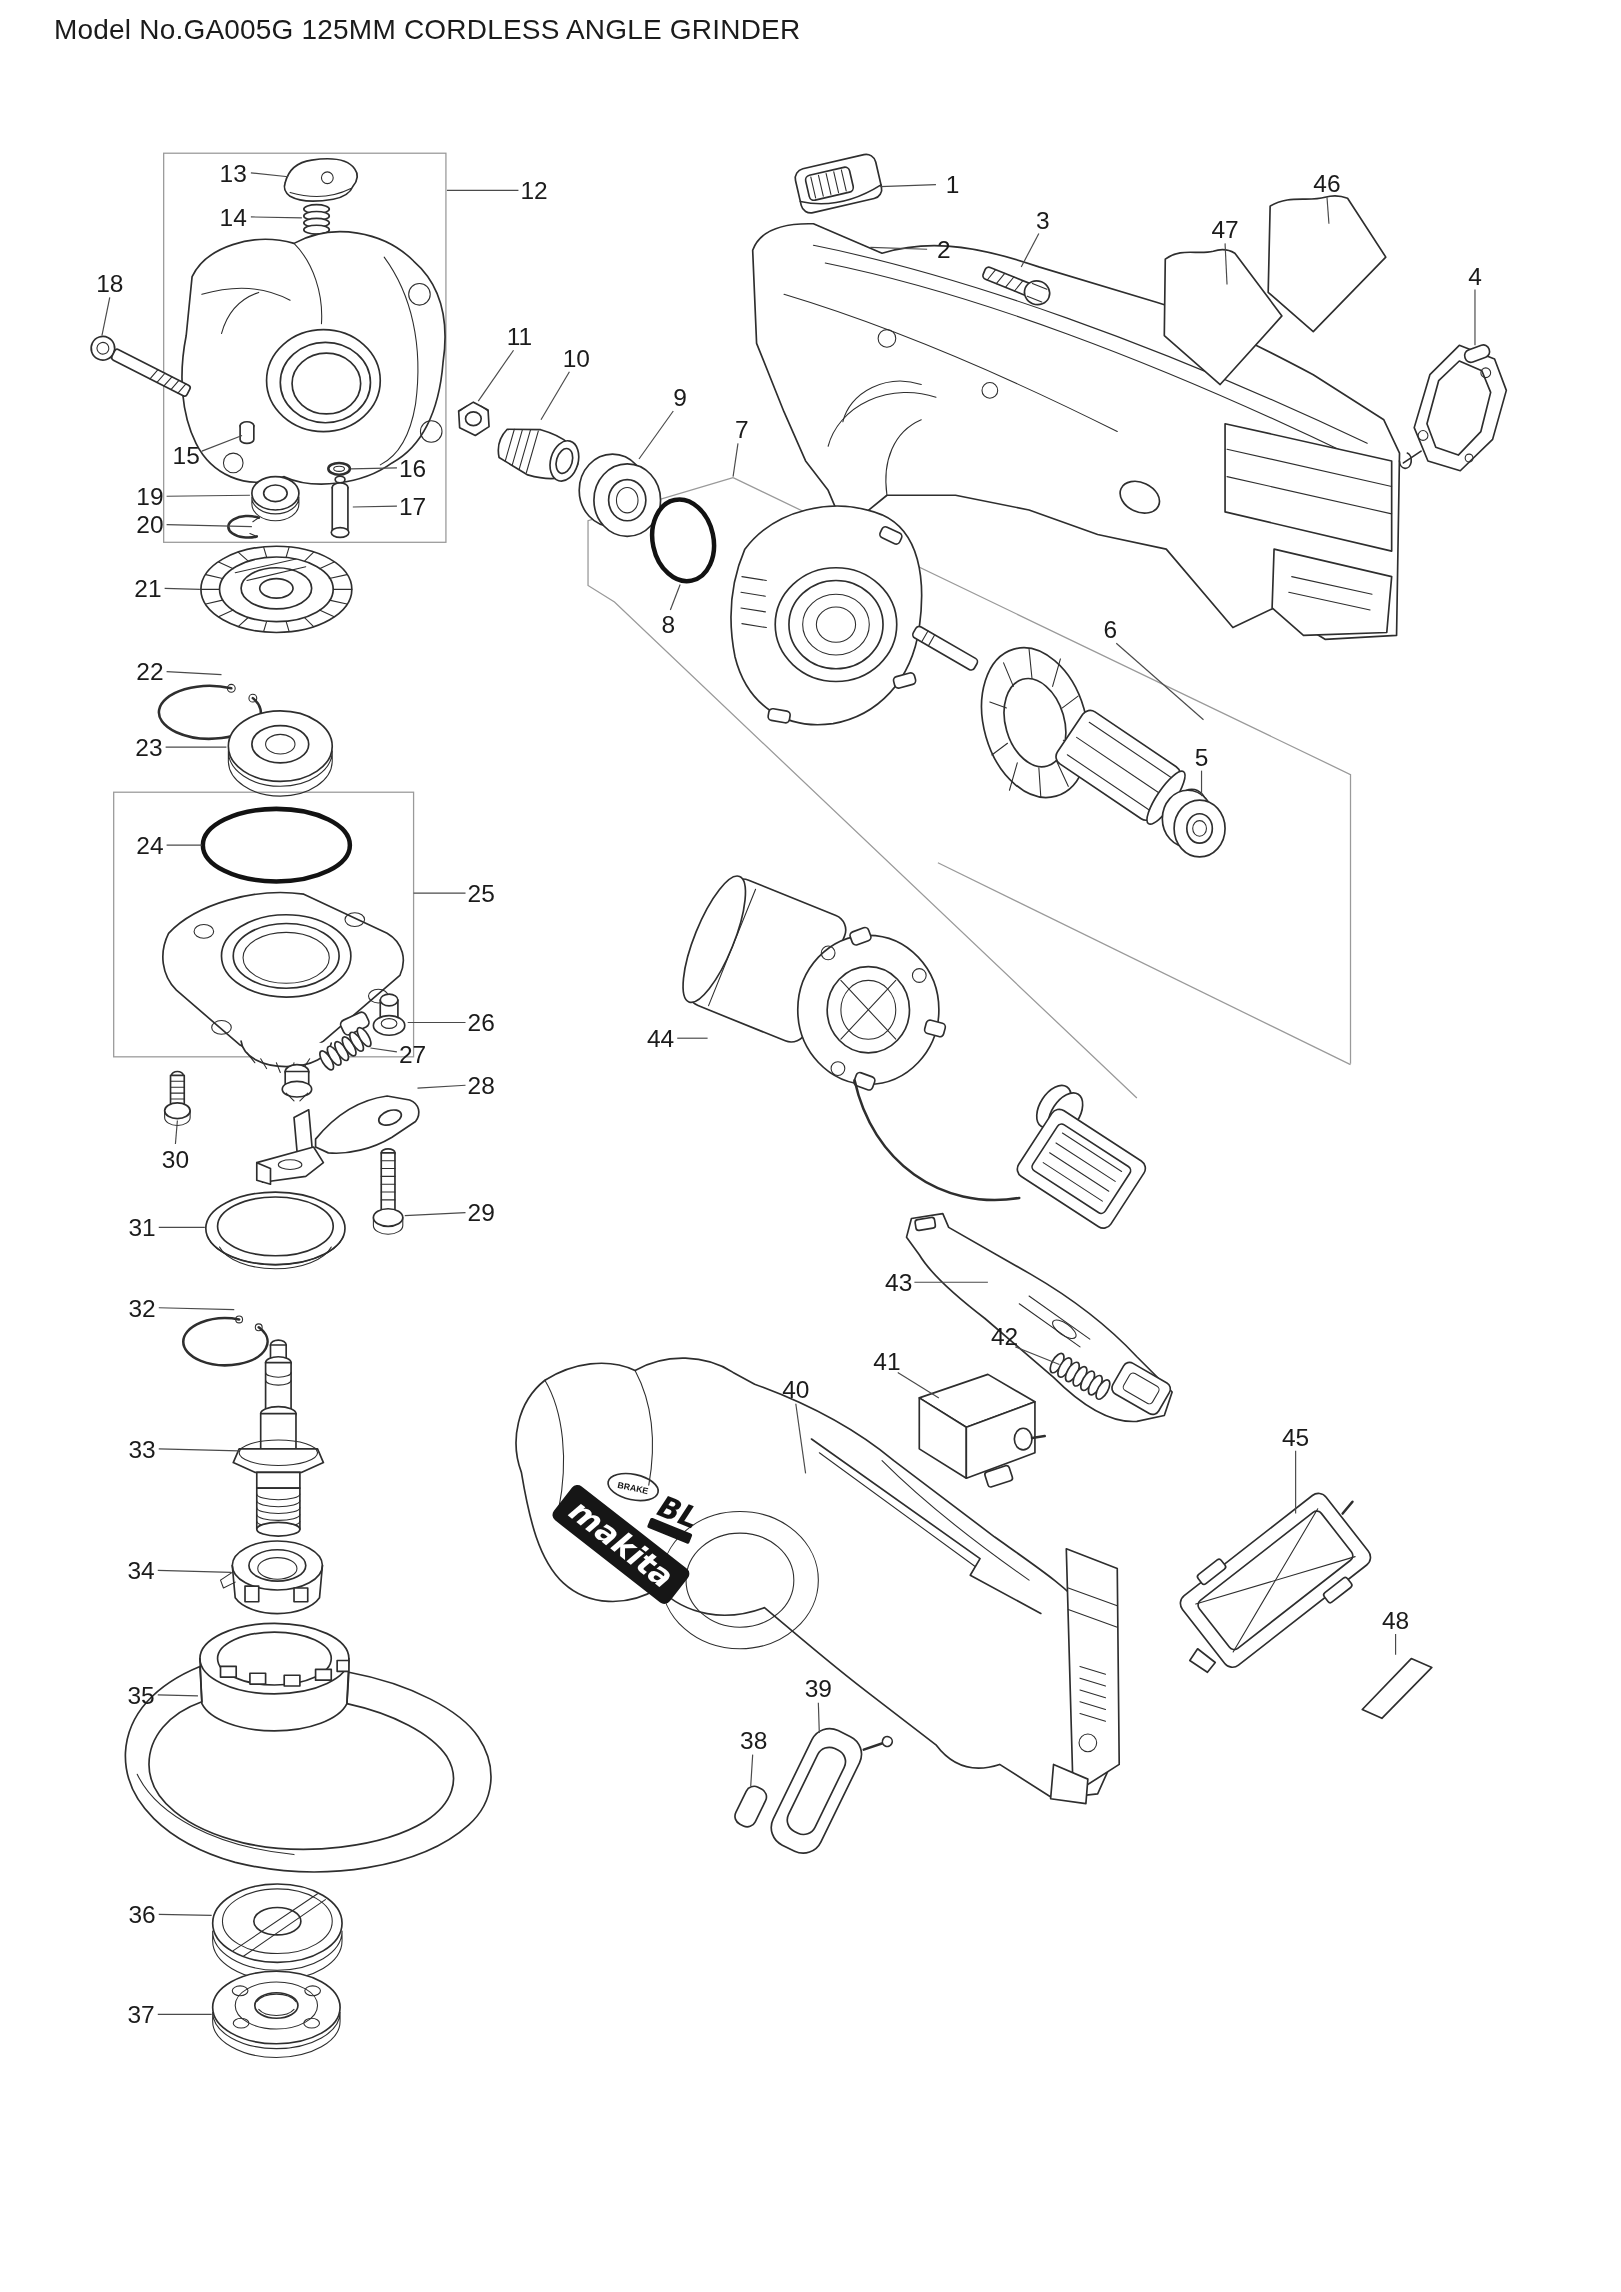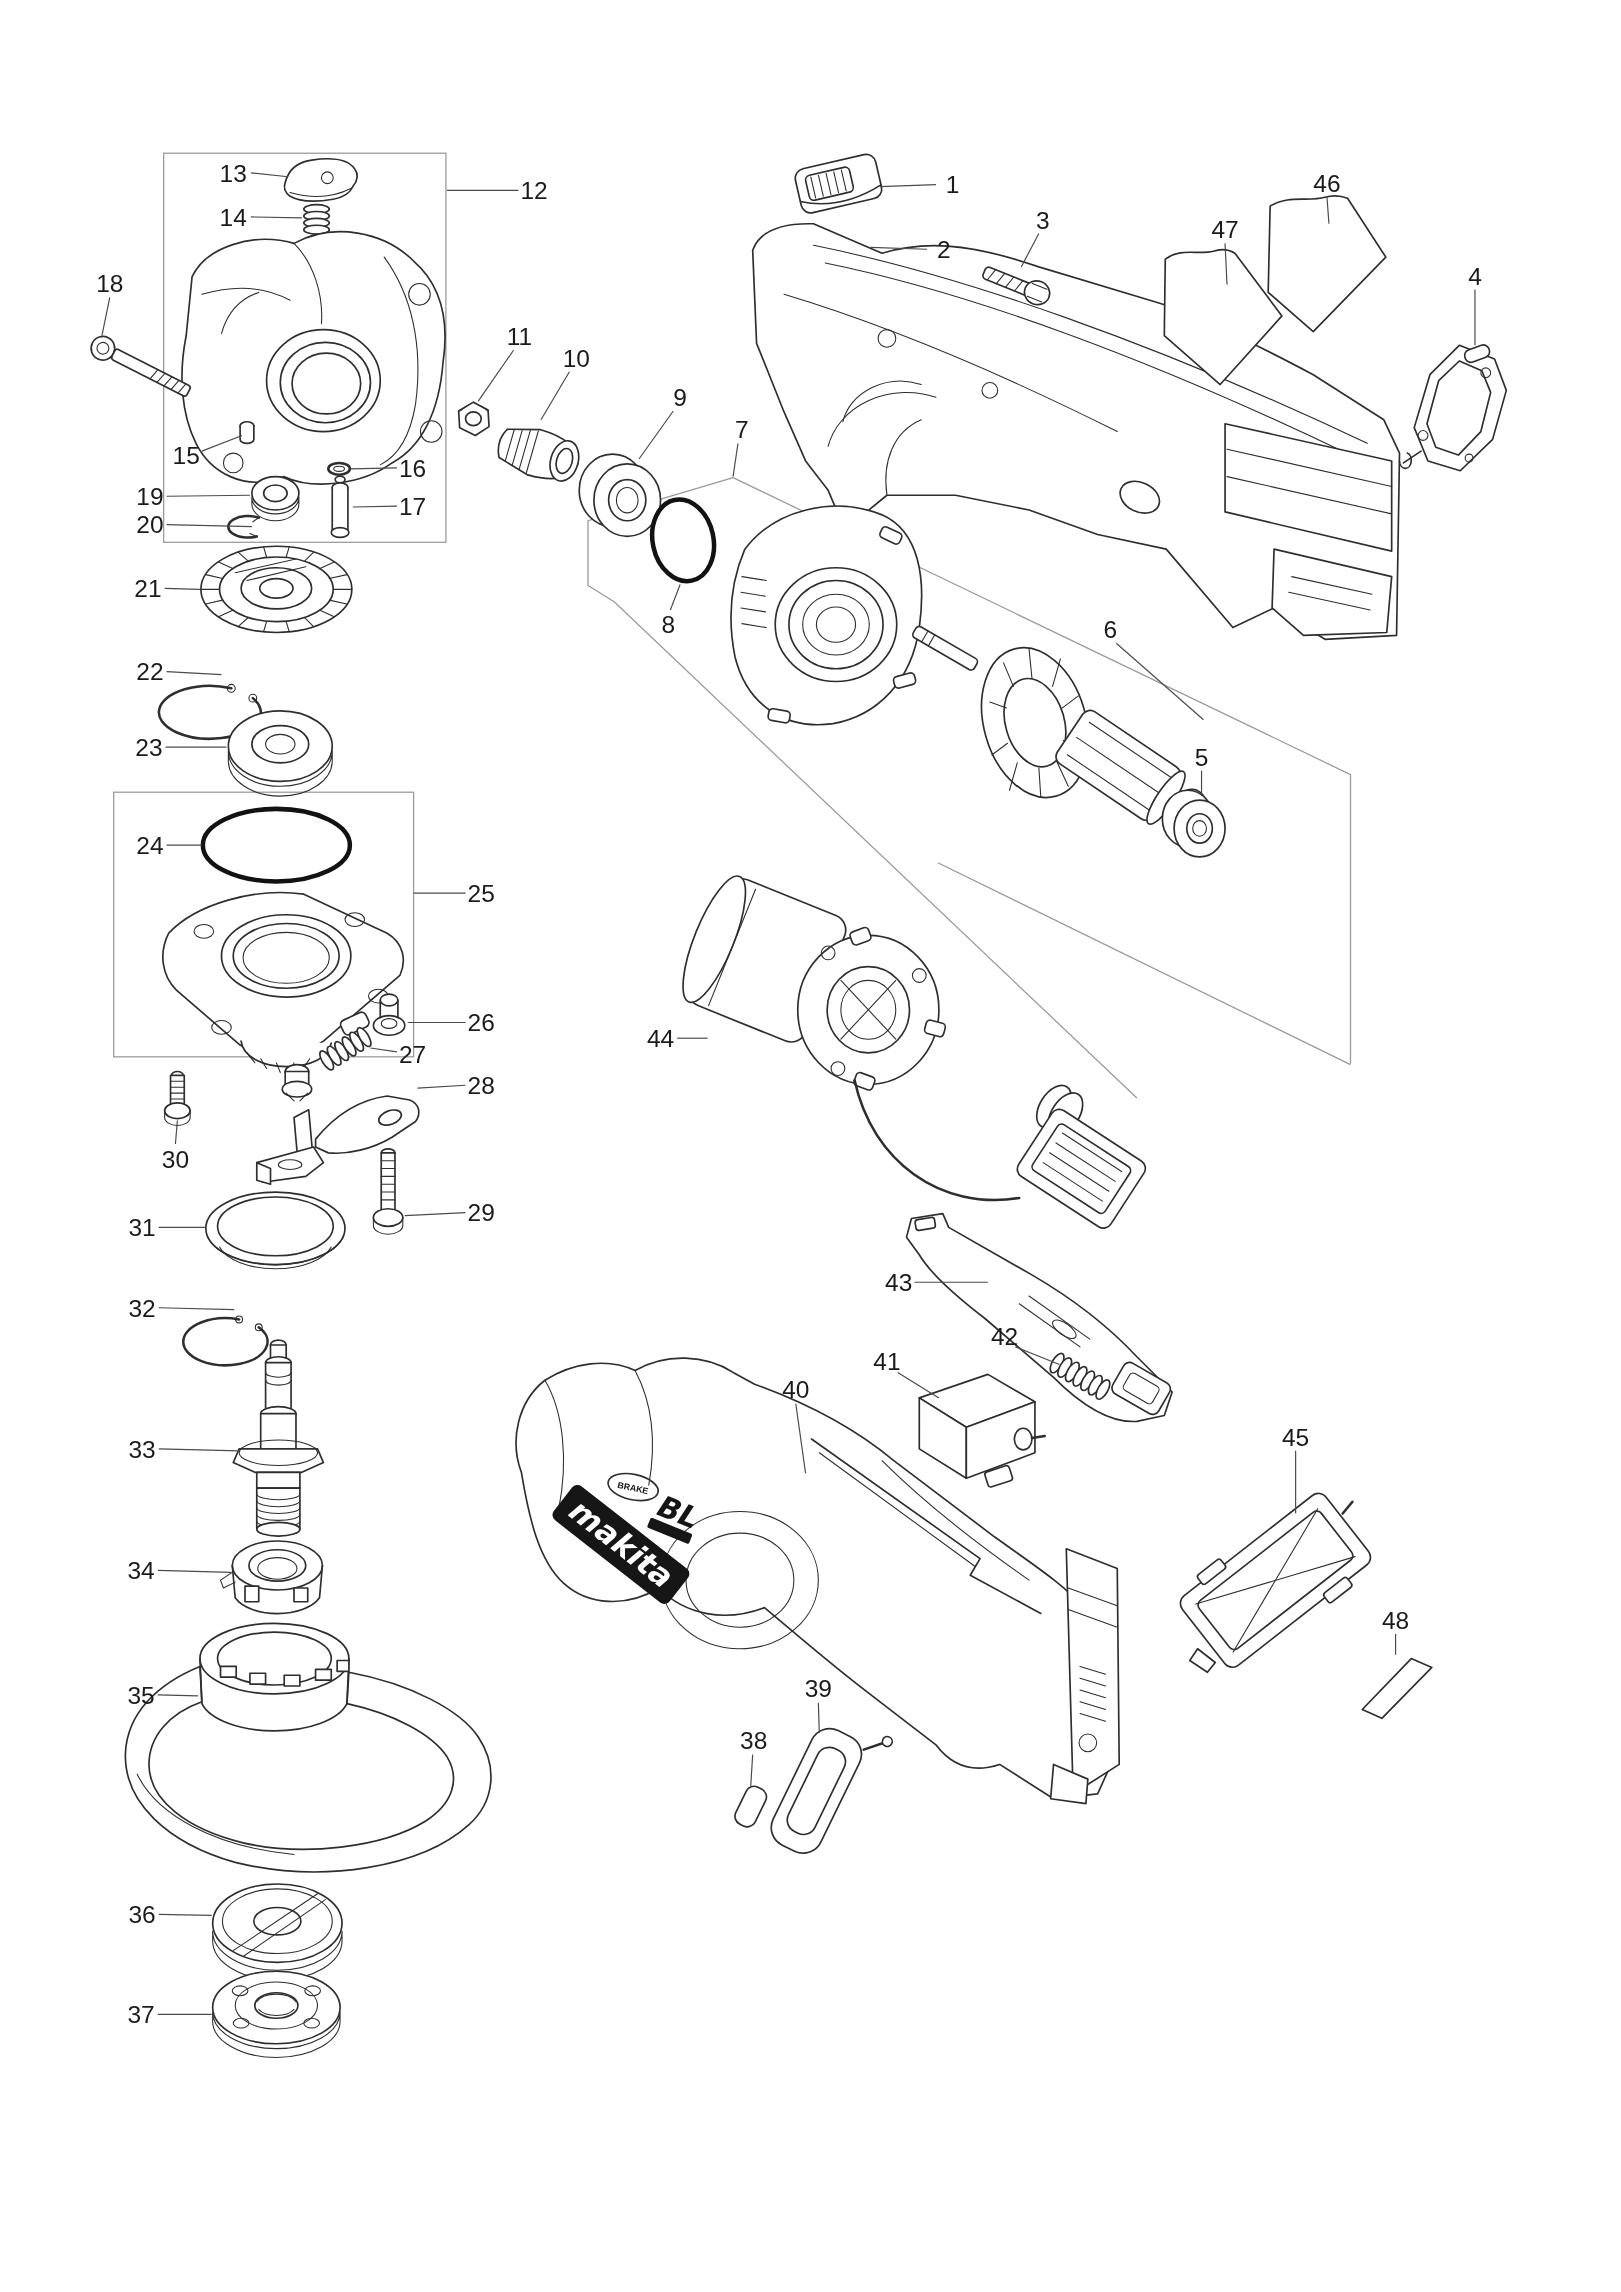--- a/index.html
+++ b/index.html
@@ -24,20 +24,21 @@
   .logoText{fill:#ffffff;font-weight:bold;font-style:italic;font-size:32px;text-anchor:middle;
             font-family:"DejaVu Sans",sans-serif}
   .blText{fill:#141414;font-weight:bold;font-style:italic;font-size:30px;text-anchor:middle;
           font-family:"DejaVu Sans",sans-serif}
   .brakeText{fill:#141414;font-weight:bold;font-size:9px;text-anchor:middle;font-family:"Liberation Sans",sans-serif}
 </style>
 </head>
 <body>
 
 <div class="page">
+  <h1 class="title">Model No.GA005G 125MM CORDLESS ANGLE GRINDER</h1>
 
   <svg class="diagram" viewBox="0 0 1654 2339">
 
     <rect class="gbox" x="167" y="156" width="288" height="397"></rect>
     <rect class="gbox" x="116" y="808" width="306" height="270"></rect>
     <g class="gbox">
       <polyline points="748,487 600,531 600,597 627,614 1160,1120"></polyline>
       <polyline points="748,487 1378,790 1378,1085"></polyline>
       <line x1="957" y1="880" x2="1378" y2="1086"></line>
     </g>

